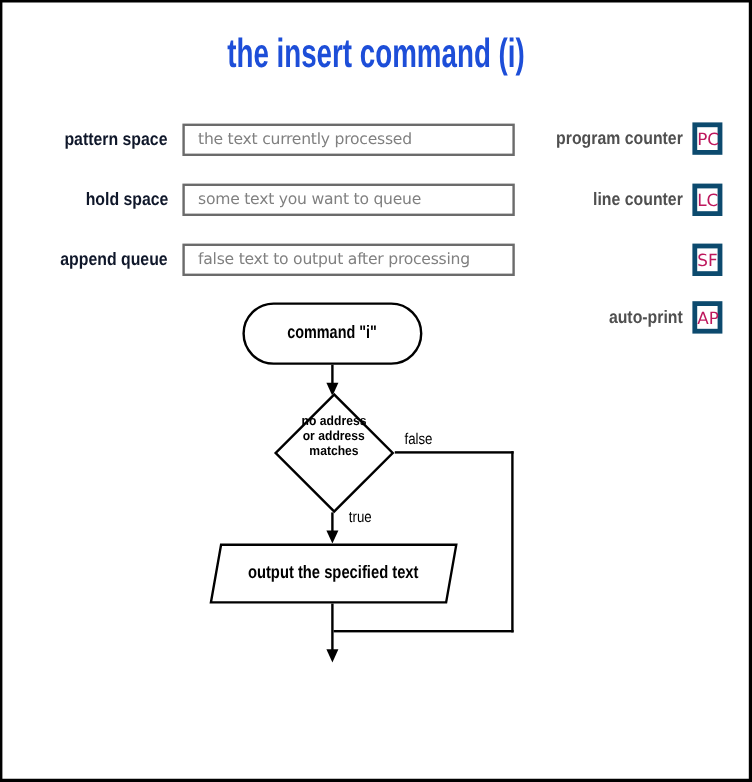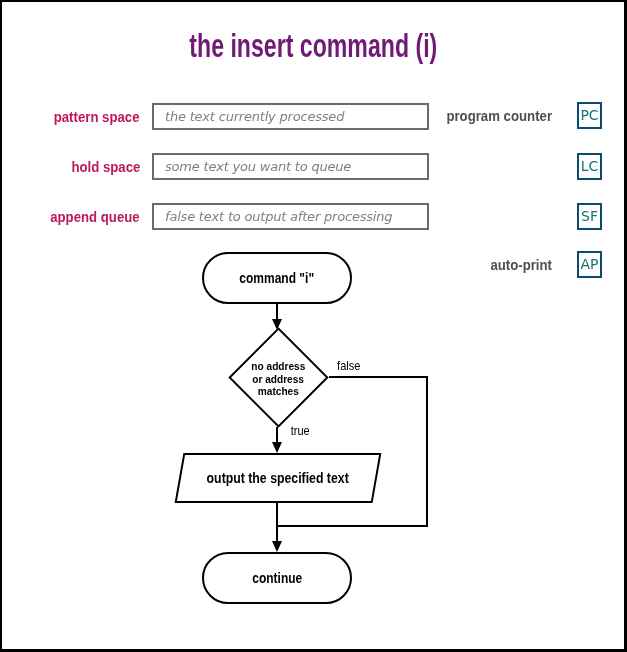--- a/index.html
+++ b/index.html
@@ -9,66 +9,66 @@
     border-top:2px solid #000; border-left:2px solid #000;
     border-right:3px solid #000; border-bottom:3px solid #000;
     font-family:"Liberation Sans", sans-serif;
     overflow:hidden;
   }
   .cond { display:inline-block; transform:scaleX(0.85); transform-origin:50% 50%; white-space:nowrap; }
   .cond-r { display:inline-block; transform:scaleX(0.88); transform-origin:100% 50%; white-space:nowrap; }
 
   .title {
     position:absolute; top:24px; left:0; width:100%; text-align:center;
-    font-size:34px; font-weight:bold; color:#701a75;
+    font-size:34px; font-weight:bold; color:#1d4ed8;
   }
   .title .cond { transform:scaleX(0.68); }
 
   
   .lbl-left {
     position:absolute; left:0; width:138px; height:27px; line-height:27px;
-    text-align:right; font-size:15px; font-weight:bold; color:#be185d;
+    text-align:right; font-size:15px; font-weight:bold; color:#0f172a;
   }
   .valbox {
     position:absolute; left:150px; width:277px; height:27px;
     border:2px solid #6b6b6b; box-sizing:border-box; background:#fff;
   }
   .valbox span {
     display:block; padding-left:11px; line-height:23px;
     font-family:"DejaVu Sans", sans-serif; font-size:13px; letter-spacing:-0.2px;
-    color:#808080; white-space:nowrap; overflow:hidden;font-style:italic;
+    color:#808080; white-space:nowrap; overflow:hidden;
   }
 
   
   .lbl-right {
-    position:absolute; left:383px; width:167px; height:27px; line-height:27px;
+    position:absolute; left:400px; width:167px; height:27px; line-height:27px;
     text-align:right; font-size:15px; font-weight:bold; color:#4f4f4f;
   }
   .abbrbox {
     position:absolute; left:575px; width:25px; height:27px;
-    border:2px solid #0c4a6e; box-sizing:border-box; text-align:center;
+    border:4px solid #0c4a6e; box-sizing:border-box; text-align:center;
     line-height:23px; font-family:"DejaVu Sans", sans-serif; font-size:14px;
-    color:#0f766e; background:#fff;
+    color:#be185d; background:#fff;
   }
 
   
   .stadium {
     position:absolute; left:200px; width:150px; height:52px;
     border:2px solid #000; border-radius:26px; box-sizing:border-box;
     text-align:center; line-height:48px; font-size:15px; font-weight:bold; color:#000;
     background:#fff;
   }
   .stadium .cond { transform:scaleX(0.8); }
   .diamond {
     position:absolute; left:241px; top:340px; width:71px; height:71px;
     border:2px solid #000; box-sizing:border-box; background:#fff;
     transform:rotate(45deg);
   }
   .diamond-text {
-    position:absolute; left:226px; top:358px; width:101px; text-align:center;
+    position:absolute; left:226px; top:343px; width:101px; text-align:center;
     font-size:11px; line-height:12.5px; font-weight:bold; color:#000;
   }
   .diamond-text .cond { transform:scaleX(0.92); }
   .para {
     position:absolute; left:177px; top:451px; width:198px; height:50px;
     border:2px solid #000; box-sizing:border-box; background:#fff;
     transform:skewX(-10deg);
   }
   .para-text {
     position:absolute; left:177px; top:451px; width:198px; height:66px;
@@ -111,20 +111,23 @@
   </div>
   <div class="valbox" style="top:201px">
     <span>false text to output after processing</span>
   </div>
 
   <div class="lbl-right" style="top:100px">
     <span class="cond-r">program counter</span>
   </div>
   <div class="abbrbox" style="top:100px">PC</div>
 
+  <div class="lbl-right" style="top:151px">
+    <span class="cond-r">line counter</span>
+  </div>
   <div class="abbrbox" style="top:151px">LC</div>
 
   <div class="abbrbox" style="top:201px">SF</div>
 
   <div class="lbl-right" style="top:249px">
     <span class="cond-r">auto-print</span>
   </div>
   <div class="abbrbox" style="top:249px">AP</div>
 
   <div class="stadium" style="top:250px">
@@ -155,17 +158,14 @@
   <div class="arrowhead" style="left:270px; top:440px"></div>
 
   <div class="para"></div>
   <div class="para-text">
     <span class="cond">output the specified text</span>
   </div>
 
   <div class="cline" style="left:274px; top:501px; width:2px; height:39px"></div>
   <div class="arrowhead" style="left:270px; top:539px"></div>
 
-  <div class="stadium" style="top:550px">
-    <span class="cond">continue</span>
-  </div>
 
 </div>
 
 </body></html>

